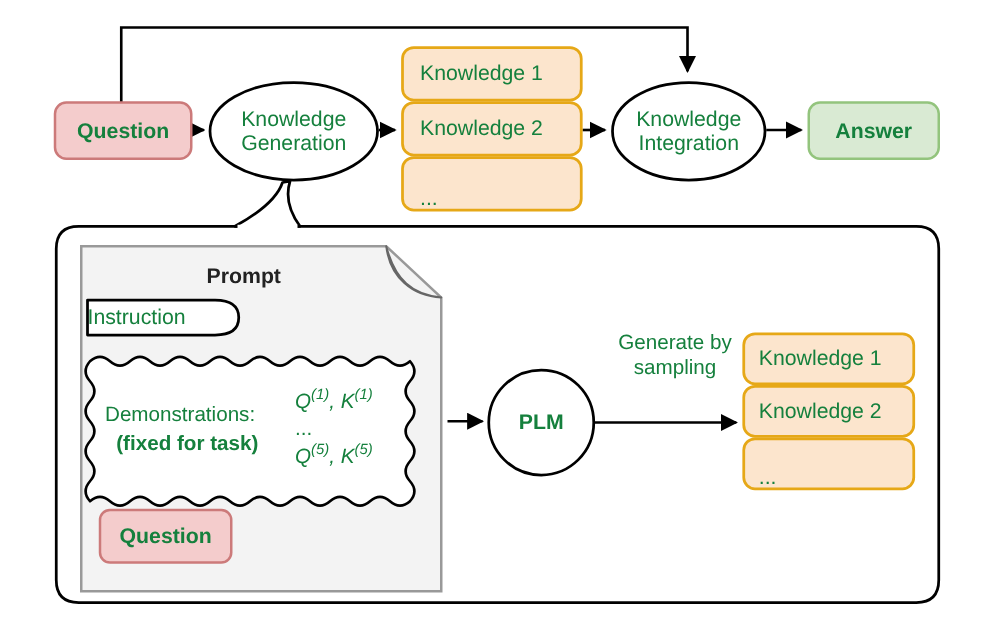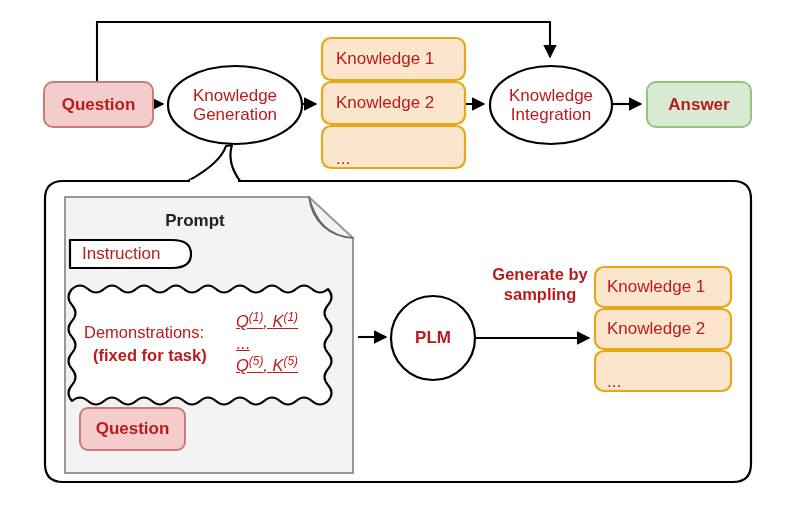--- a/index.html
+++ b/index.html
@@ -24,21 +24,21 @@
     top: 0;
     width: 793px;
     height: 511px;
   }
   .lbl {
     position: absolute;
     display: flex;
     align-items: center;
     justify-content: center;
     text-align: center;
-    color: #b91c1c;
+    color: #15803d;
     line-height: 1.14;
     white-space: pre-line;
     pointer-events: none;
   }
 
   
   .box-question-top {
     left: 44px; top: 82px; width: 109px; height: 45px;
     font-size: 17px; font-weight: bold;
   }
@@ -57,48 +57,48 @@
     left: 647px; top: 82px; width: 104px; height: 45px;
     font-size: 17px; font-weight: bold;
   }
 
   
   .lbl-prompt {
     left: 120px; top: 208px; width: 150px; height: 26px;
     font-size: 17px; font-weight: bold; color: #222222;
   }
   .lbl-instruction {
-    left: 72px; top: 240px; width: 118px; height: 28px;
+    left: 60px; top: 240px; width: 118px; height: 28px;
     font-size: 17px; justify-content: flex-start; padding-left: 10px;
   }
   .lbl-demos {
     left: 84px; top: 320px; width: 160px; height: 46px;
     font-size: 16.5px; text-align: left; justify-content: flex-end;
     flex-direction: column; align-items: flex-start; line-height: 1.35;
   }
   .lbl-demos .d2 { padding-left: 9px; font-weight: bold; }
   .lbl-qk {
     left: 236px; top: 298px; width: 110px; height: 90px;
     font-size: 16.5px; flex-direction: column; align-items: flex-start;
-    justify-content: center; line-height: 1.34; font-style: italic; text-decoration: underline;
+    justify-content: center; line-height: 1.34; font-style: italic;
   }
   .lbl-qk .qkdots { font-style: normal; }
   .lbl-qk sup { font-size: 0.72em; vertical-align: super; line-height: 0; }
   .box-question-bot {
     left: 80px; top: 408px; width: 105px; height: 42px;
     font-size: 17px; font-weight: bold;
   }
   .ell-plm {
     left: 391px; top: 296px; width: 84px; height: 84px;
     font-size: 17px;
     font-weight: bold;
   }
   .lbl-gen {
     left: 477px; top: 263px; width: 126px; height: 44px;
-    font-size: 16.5px; flex-direction: column; line-height: 1.2; font-weight: bold;
+    font-size: 16.5px; flex-direction: column; line-height: 1.2;
   }
   .kn-bot-1 { left: 595px; top: 267px; width: 136px; height: 40px; font-size: 17px; justify-content:flex-start; padding-left: 12px; }
   .kn-bot-2 { left: 595px; top: 309px; width: 136px; height: 40px; font-size: 17px; justify-content:flex-start; padding-left: 12px; }
   .kn-bot-3 { left: 595px; top: 351px; width: 136px; height: 40px; font-size: 17px; justify-content:flex-start; padding-left: 12px; align-items:flex-end; padding-bottom: 5px;}
 </style>
 </head>
 <body>
 
 <div id="canvas">
 

